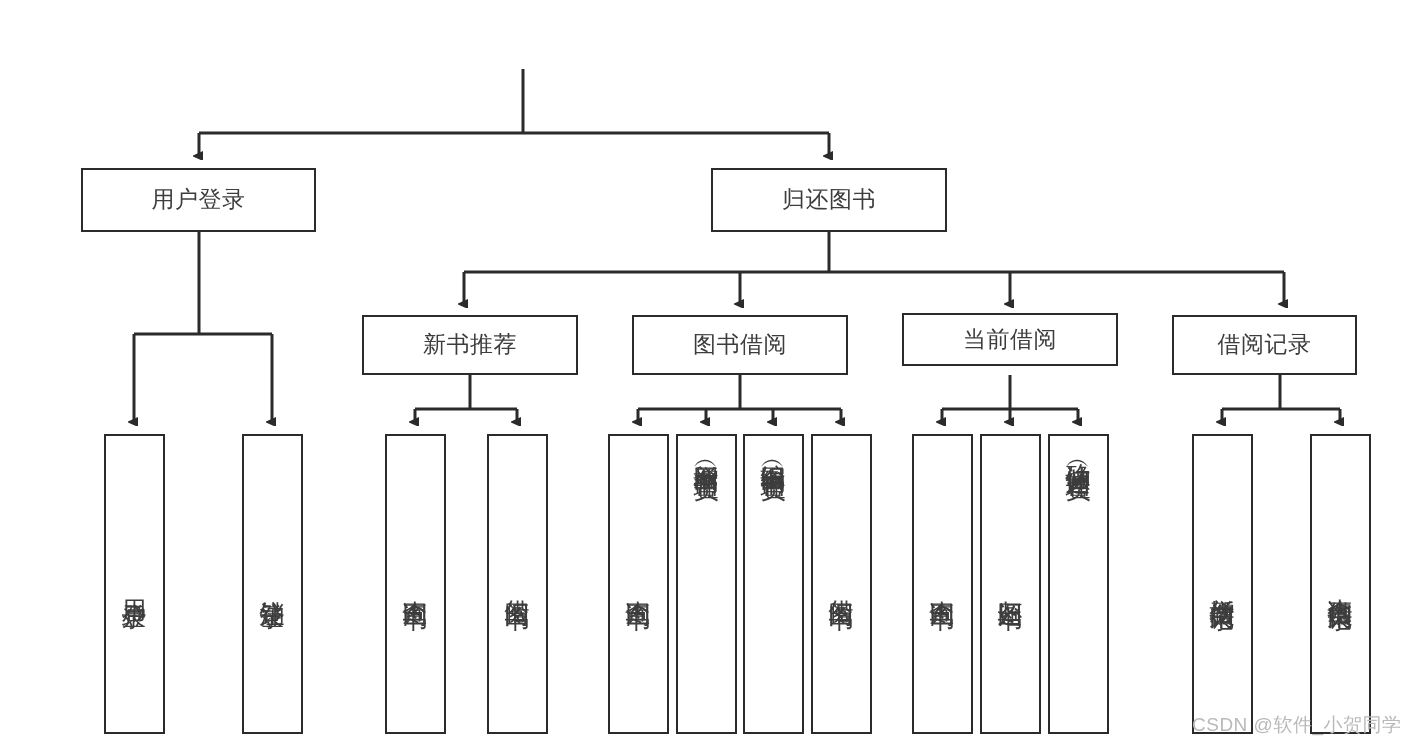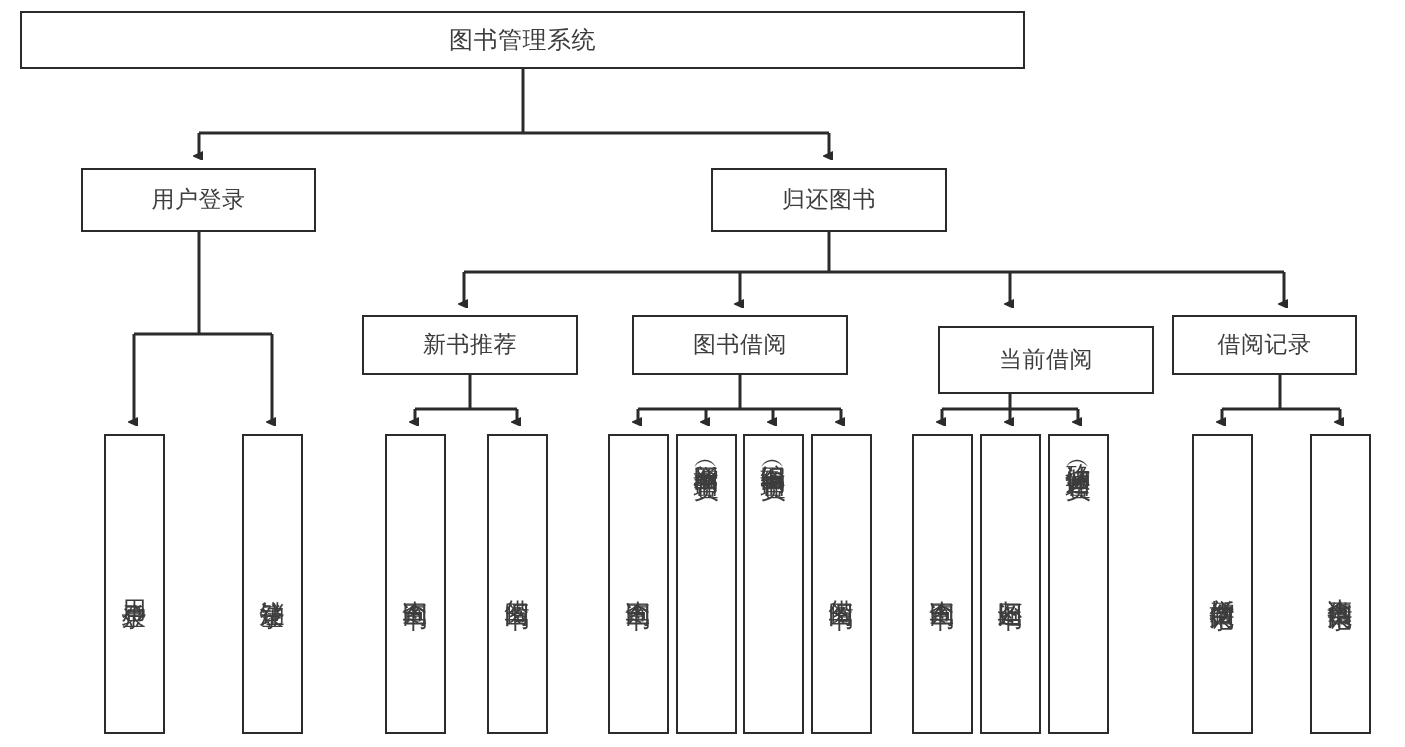--- a/index.html
+++ b/index.html
@@ -131,38 +131,35 @@
       <path d="M1010,409 L1010,422" marker-end="url(#arrow)"></path>
       <path d="M1078,409 L1078,422" marker-end="url(#arrow)"></path>
 
       <path d="M1280,375 L1280,409"></path>
       <path d="M1222,409 L1340,409"></path>
       <path d="M1222,409 L1222,422" marker-end="url(#arrow)"></path>
       <path d="M1340,409 L1340,422" marker-end="url(#arrow)"></path>
     </g>
   </svg>
 
-  <div class="node horiz root" style="left:20px; top:11px; width:1005px; height:58px;">
-    <span class="label">图书管理系统</span>
-  </div>
 
   <div class="node horiz" style="left:81px; top:168px; width:235px; height:64px;">
     <span class="label">用户登录</span>
   </div>
   <div class="node horiz" style="left:711px; top:168px; width:236px; height:64px;">
     <span class="label">归还图书</span>
   </div>
 
   <div class="node horiz" style="left:362px; top:315px; width:216px; height:60px;">
     <span class="label">新书推荐</span>
   </div>
   <div class="node horiz" style="left:632px; top:315px; width:216px; height:60px;">
     <span class="label">图书借阅</span>
   </div>
-  <div class="node horiz" style="left:902px; top:326px; width:216px; height:68px;margin-left:36px;">
+  <div class="node horiz" style="left:902px; top:313px; width:216px; height:53px;">
     <span class="label">当前借阅</span>
   </div>
   <div class="node horiz" style="left:1172px; top:315px; width:185px; height:60px;">
     <span class="label">借阅记录</span>
   </div>
 
   <div class="node vert" style="left:104px; top:434px; width:61px; height:300px;">
     <span class="label">用户登录</span>
   </div>
   <div class="node vert" style="left:242px; top:434px; width:61px; height:300px;">
@@ -199,13 +196,14 @@
     <span class="label">确认归还（管理员）</span>
   </div>
 
   <div class="node vert" style="left:1192px; top:434px; width:61px; height:300px;">
     <span class="label">新增借阅记录</span>
   </div>
   <div class="node vert" style="left:1310px; top:434px; width:61px; height:300px;">
     <span class="label">查询借阅记录</span>
   </div>
 
+  <div class="watermark">CSDN @软件_小贺同学</div>
 </div>
 
 </body></html>

